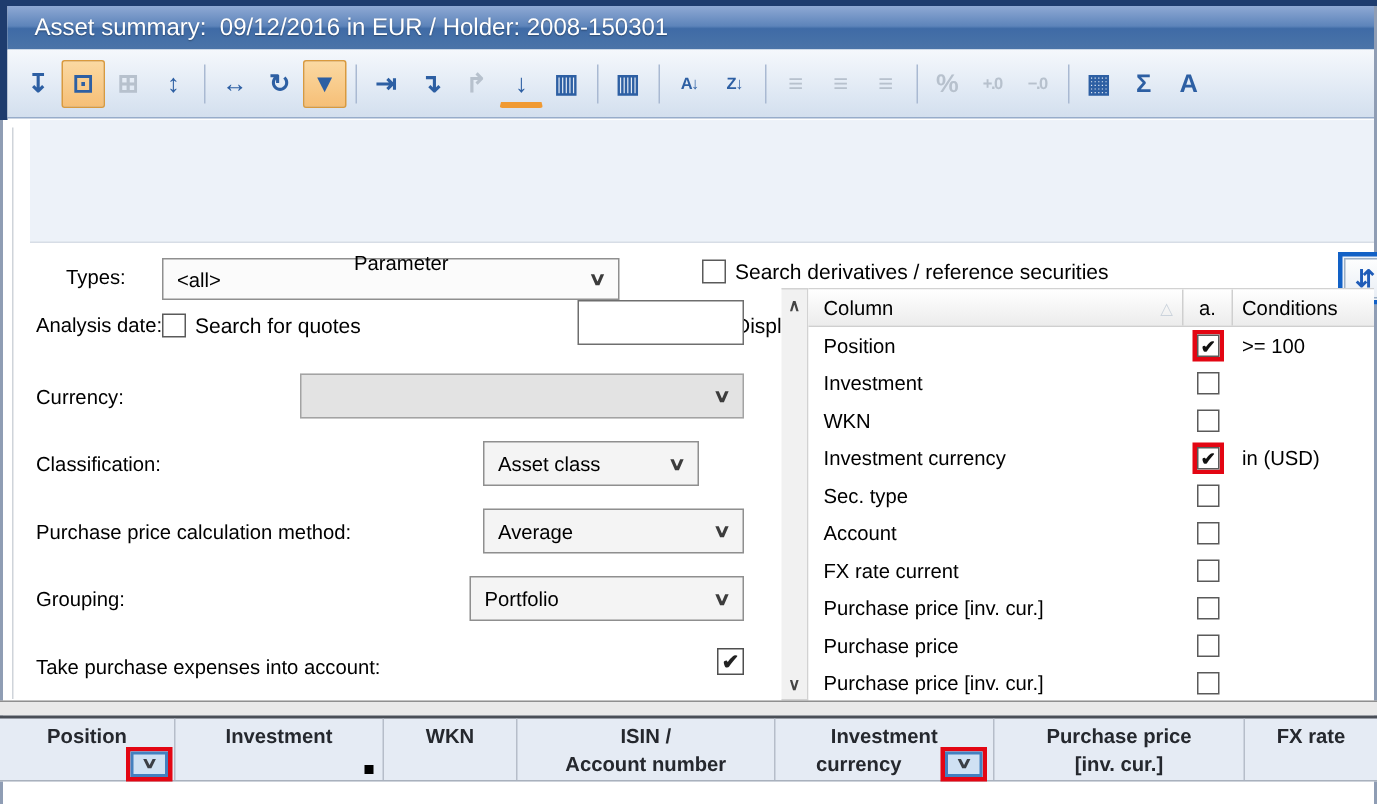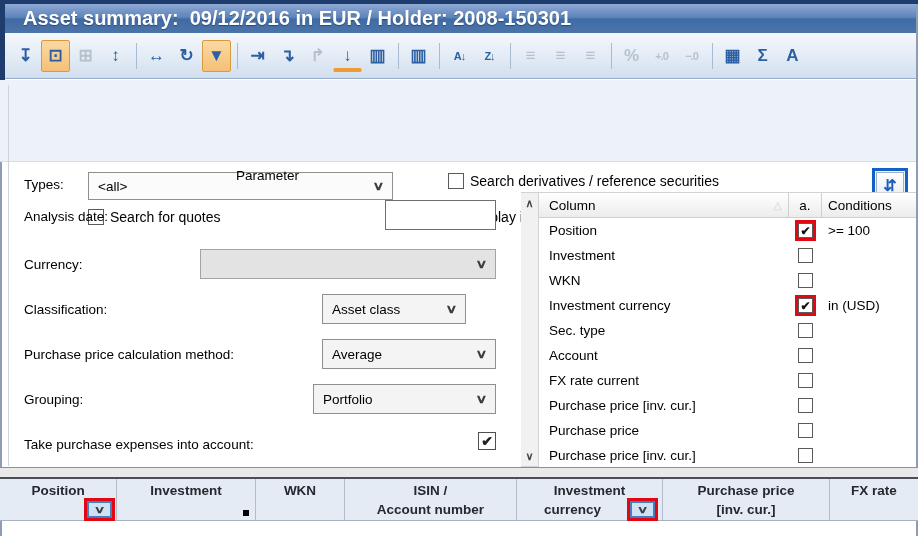--- a/index.html
+++ b/index.html
@@ -8,39 +8,39 @@
   
   .frame-top{position:absolute;top:0;left:0;right:0;height:4px;background:#1e3c6e;}
   .frame-left{position:absolute;top:0;left:0;width:5px;height:80px;background:#1e3c6e;}
   .edge-left{position:absolute;top:80px;left:0;width:2px;bottom:0;background:#8f9db4;}
   .edge-right{position:absolute;top:4px;right:0;width:2px;bottom:0;background:#8f9db4;}
 
   
   .titlebar{position:absolute;top:4px;left:5px;right:2px;height:29px;
     background:linear-gradient(#8fa9d4, #5d84ba 46%, #3f6ba6 52%, #4b74a8);
     display:flex;align-items:center;padding-left:18px;box-sizing:border-box;}
-  .titlebar .ttl{color:#fff;font-size:20px;font-weight:bold;white-space:pre;
+  .titlebar .ttl{color:#fff;font-size:16px;font-weight:normal;white-space:pre;
     text-shadow:0 1px 1px rgba(0,0,0,.35);}
 
   
   .toolbar{position:absolute;top:33px;left:5px;right:2px;height:46px;
     background:linear-gradient(#f5f8fc,#dde7f3 70%,#d3dfee);
     border-bottom:1px solid #97acca;display:flex;align-items:center;
     padding-left:6px;box-sizing:border-box;}
   .tbtn{width:27px;height:30px;display:inline-flex;align-items:center;justify-content:center;
     font-size:17px;font-weight:bold;color:#2d5fa3;border:1px solid transparent;
     border-radius:2px;margin-right:1px;flex:0 0 auto;}
   .tbtn.small{font-size:11px;letter-spacing:-1px;}
   .tbtn.pressed{background:linear-gradient(#fbd9a2,#f6bf77);border:1px solid #d99a3e;}
   .tbtn.disabled{color:#b7c1cd;}
   .tbtn.u-orange{border-bottom:4px solid #f09a33;height:24px;margin-top:3px;}
   .tsep{width:1px;height:26px;background:#a9b9d2;margin:0 5px;flex:0 0 auto;}
 
   
-  .filtersec{position:absolute;top:80px;left:0;right:2px;height:81px;background:#edf2f9;
+  .filtersec{position:absolute;top:80px;left:20px;right:2px;height:81px;background:#edf2f9;
     border-bottom:1px solid #d7dde6;}
   .lbl{position:absolute;font-size:13.5px;color:#000;white-space:nowrap;}
   .combo{position:absolute;border:1px solid #8f8f8f;background:#f4f4f4;display:flex;
     align-items:center;justify-content:space-between;padding:0 9px;font-size:13.5px;
     box-sizing:border-box;}
   .combo .chev{color:#3c3c3c;font-size:12px;font-weight:bold;transform:scaleX(1.4);}
   .combo.white{background:#fbfbfb;}
   .combo.disabled{background:#e3e3e3;border-color:#a3a3a3;}
   .cb{width:16px;height:16px;background:#fff;border:1px solid #5a5a5a;box-sizing:border-box;
     display:inline-flex;align-items:center;justify-content:center;

